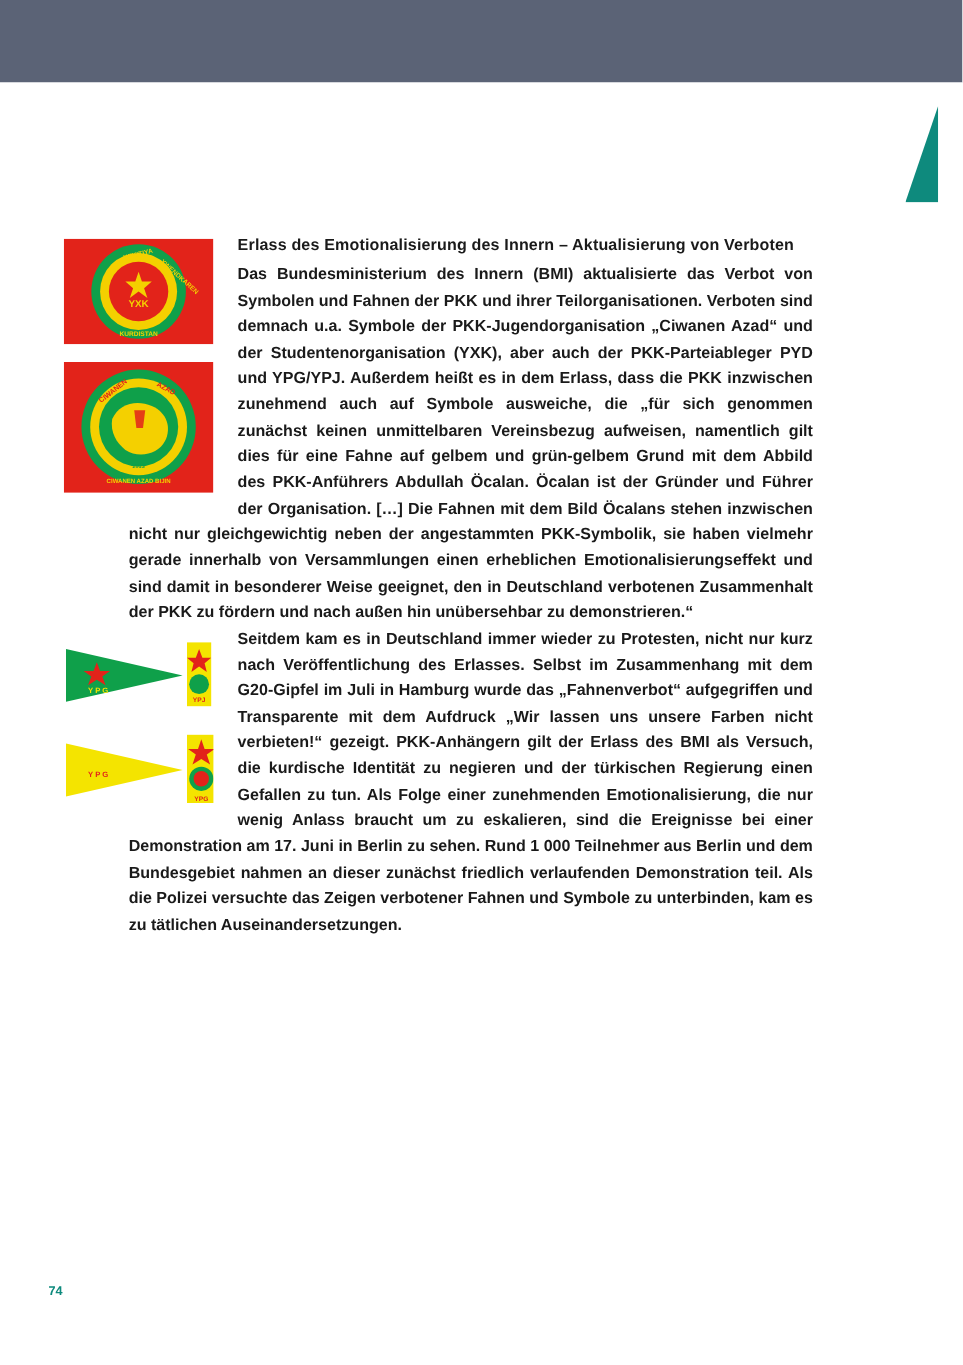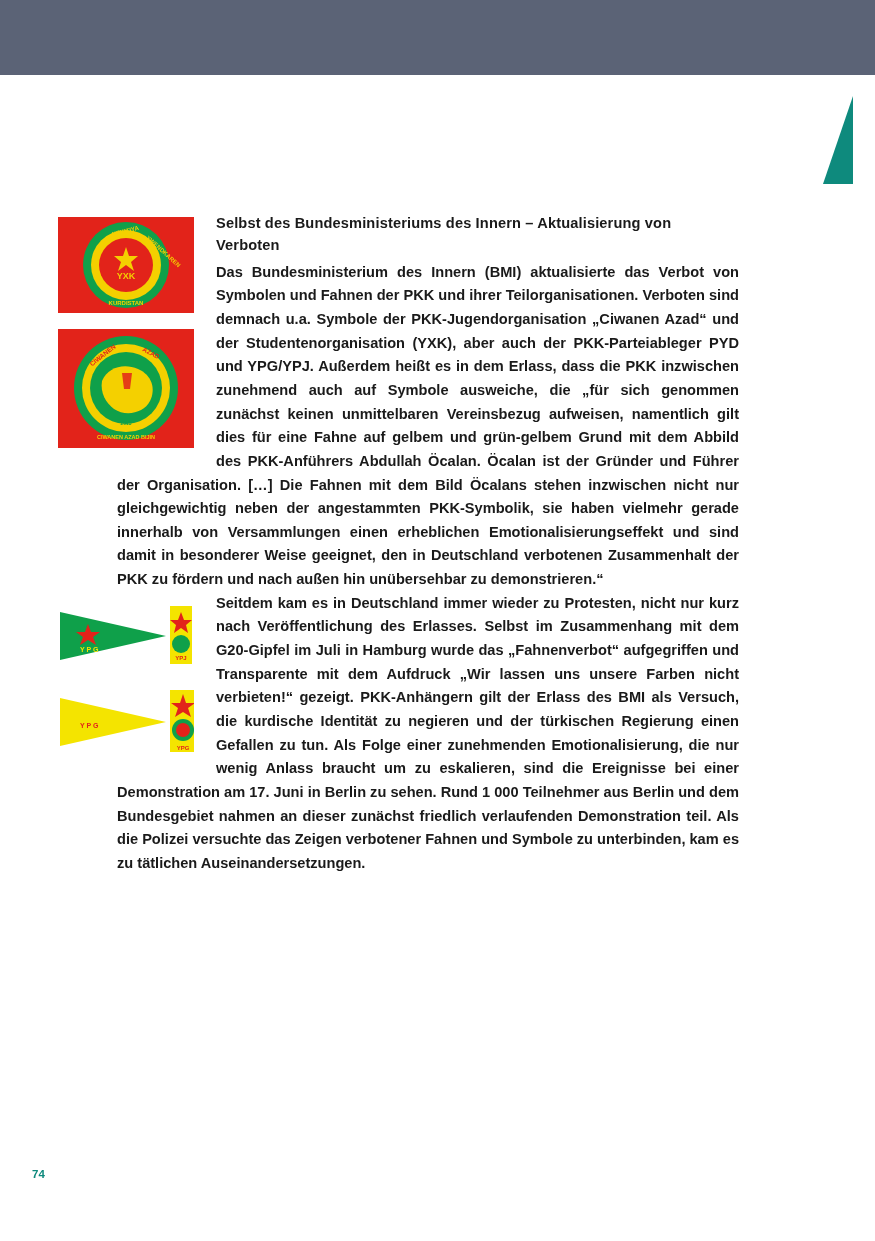--- a/index.html
+++ b/index.html
@@ -103,21 +103,21 @@
   .fig-ypj {
     width: 136px;
     height: 78px;
     margin: 0 22px 10px 0;
     margin-left: -59px;
   }
 
   
   .folio {
     position: absolute;
-    left: 32px;
+    left: 44px;
     top: 1168px;
     font-size: 11.5px;
     color: #0e8a7d;
     font-weight: bold;
   }
   .bottom-white {
     position: absolute;
     left: 0;
     bottom: 0;
     width: 875px;
@@ -170,21 +170,21 @@
         <path d="M64 44 L66 60 L72 60 L74 44 Z" fill="#e2231a" opacity="0.85"></path>
         <g fill="#e2231a" font-family="Liberation Sans, sans-serif" font-size="6.5" font-weight="bold">
           <text x="46" y="28" text-anchor="middle" transform="rotate(-38 46 28)">CIWANEN</text>
           <text x="92" y="26" text-anchor="middle" transform="rotate(28 92 26)">AZAD</text>
         </g>
         <text x="68" y="96" text-anchor="middle" fill="#0fa04a" font-family="Liberation Sans, sans-serif" font-size="5" font-weight="bold">2013</text>
         <text x="68" y="110" text-anchor="middle" fill="#f4d000" font-family="Liberation Sans, sans-serif" font-size="5.5" font-weight="bold">CIWANEN AZAD BIJIN</text>
       </svg>
     </div>
 
-    <h2 class="heading">Selbst des Bundesministeriums des Innern – Aktualisierung von Verboten</h2>
+    <h2 class="heading">Erlass des Emotionalisierung des Innern – Aktualisierung von Verboten</h2>
 
     <p class="body-text">Das Bundesministerium des Innern (BMI) aktualisierte das Verbot von Symbolen und Fahnen der PKK und ihrer Teilorganisationen. Verboten sind demnach u.a. Symbole der PKK-Jugendorganisation „Ciwanen Azad“ und der Studentenorganisation (YXK), aber auch der PKK-Parteiableger PYD und YPG/YPJ. Außerdem heißt es in dem Erlass, dass die PKK inzwischen zunehmend auch auf Symbole ausweiche, die „für sich genommen zunächst keinen unmittelbaren Vereinsbezug aufweisen, namentlich gilt dies für eine Fahne auf gelbem und grün-gelbem Grund mit dem Abbild des PKK-Anführers Abdullah Öcalan. Öcalan ist der Gründer und Führer der Organisation. […] Die Fahnen mit dem Bild Öcalans stehen inzwischen nicht nur gleichgewichtig neben der angestammten PKK-Symbolik, sie haben vielmehr gerade innerhalb von Versammlungen einen erheblichen Emotionalisierungseffekt und sind damit in besonderer Weise geeignet, den in Deutschland verbotenen Zusammenhalt der PKK zu fördern und nach außen hin unübersehbar zu demonstrieren.“</p>
 
     <div class="fig fig-ypg">
       <svg width="136" height="78" viewBox="0 0 136 78">
         <polygon points="2,16 108,40 2,64" fill="#0fa04a"></polygon>
         <polygon points="30,28 33,36 42,36 35,41 38,49 30,44 22,49 25,41 18,36 27,36" fill="#e2231a"></polygon>
         <text x="22" y="56" fill="#f4e400" font-family="Liberation Sans, sans-serif" font-size="7" font-weight="bold">Y P G</text>
         <rect x="112" y="10" width="22" height="58" fill="#f4e400"></rect>
         <polygon points="123,16 126,24 134,24 128,29 130,37 123,32 116,37 118,29 112,24 120,24" fill="#e2231a"></polygon>

